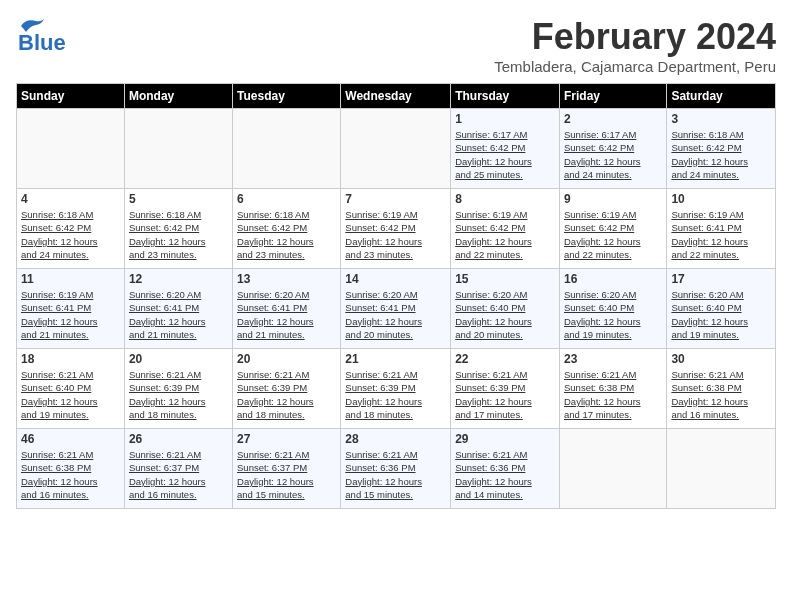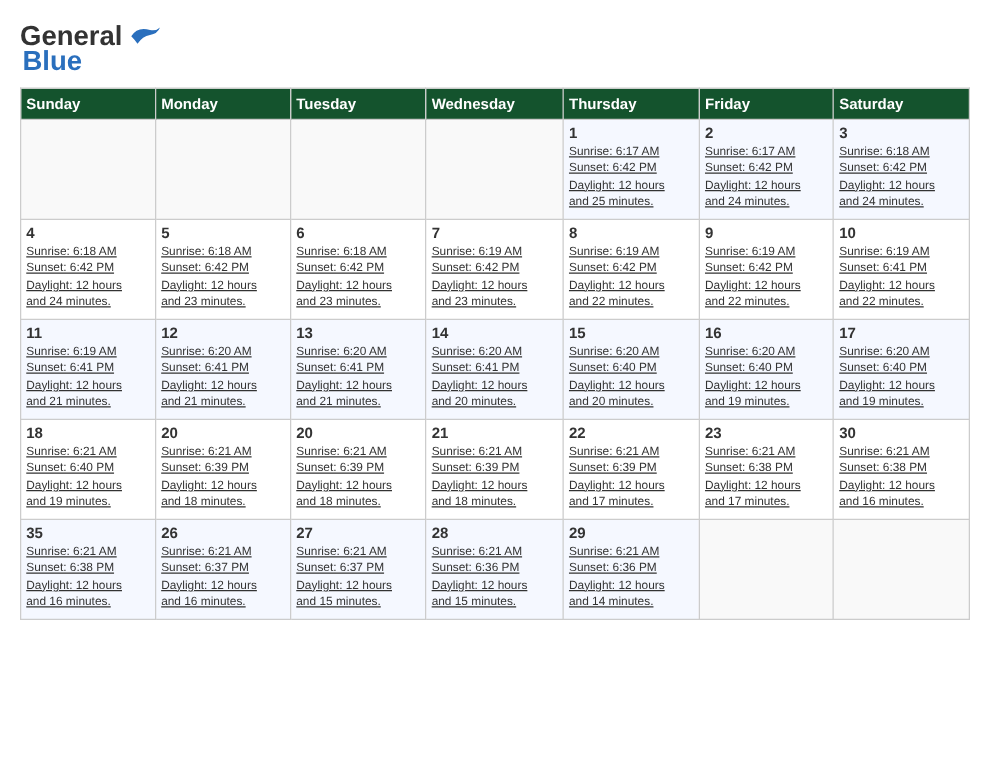--- a/index.html
+++ b/index.html
@@ -31,21 +31,21 @@
     .subtitle {
       font-size: 15px;
       color: #555;
     }
     .calendar {
       width: 100%;
       border-collapse: collapse;
       margin-top: 4px;
     }
     .calendar th {
-      background-color: #14532d;
+      background-color: #000000;
       color: #fff;
       font-size: 12px;
       padding: 5px 4px;
       text-align: left;
       border: 1px solid #ccc;
     }
     .calendar td {
       vertical-align: top;
       font-size: 9.5px;
       color: #333;
@@ -78,27 +78,30 @@
       background: #f9f9f9 !important;
     }
   </style>
 </head>
 <body>
 
 <div class="header">
   <div class="logo-wrapper">
     <div>
       <div style="display:flex;align-items:center;gap:2px;">
-        <span style="font-size:22px;font-weight:bold;color:#333;">General</span>
         <svg width="30" height="20" viewBox="0 0 30 20">
           <path d="M5 10 Q10 2 20 5 Q25 6 28 3 Q26 8 20 9 Q14 10 10 16 Q8 13 5 10Z" fill="#2a6fbd"></path>
         </svg>
       </div>
       <div style="font-size:22px;font-weight:bold;color:#2a6fbd;margin-top:-6px;margin-left:2px;">Blue</div>
     </div>
+  </div>
+  <div class="title-block">
+    <div class="month-title">February 2024</div>
+    <div class="subtitle">Tembladera, Cajamarca Department, Peru</div>
   </div>
 </div>
 
 <table class="calendar">
   <thead>
     <tr>
     <th>Sunday</th>
         <th>Monday</th>
         <th>Tuesday</th>
         <th>Wednesday</th>
@@ -283,21 +286,21 @@
         <td>
           <span class="day-number">30</span>
           <div class="day-info" style="white-space: pre-line;">Sunrise: 6:21 AM
 Sunset: 6:38 PM
 Daylight: 12 hours
 and 16 minutes.</div>
         </td>
       </tr>
       <tr>
         <td>
-          <span class="day-number">35</span>
+          <span class="day-number">46</span>
           <div class="day-info" style="white-space: pre-line;">Sunrise: 6:21 AM
 Sunset: 6:38 PM
 Daylight: 12 hours
 and 16 minutes.</div>
         </td>
         <td>
           <span class="day-number">26</span>
           <div class="day-info" style="white-space: pre-line;">Sunrise: 6:21 AM
 Sunset: 6:37 PM
 Daylight: 12 hours

